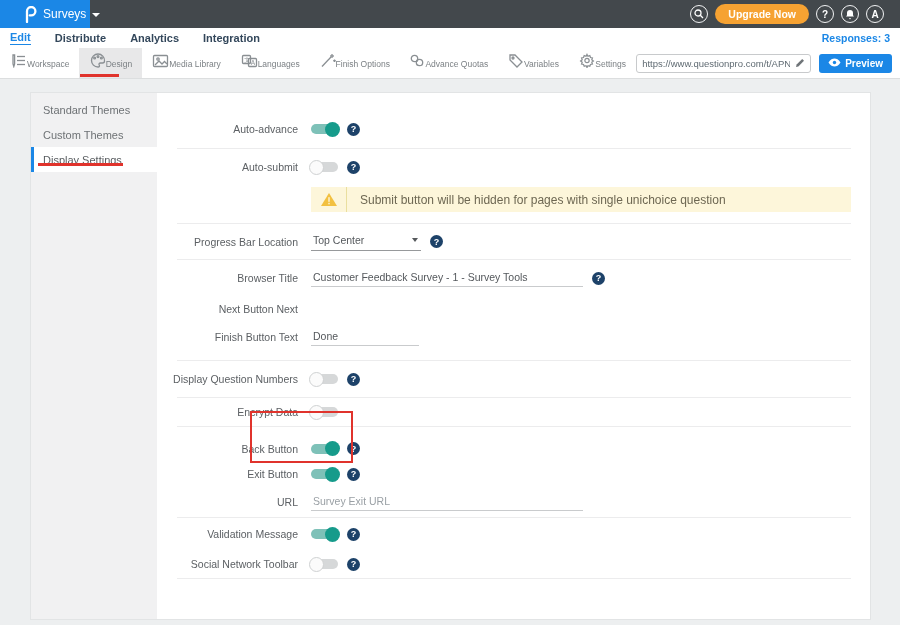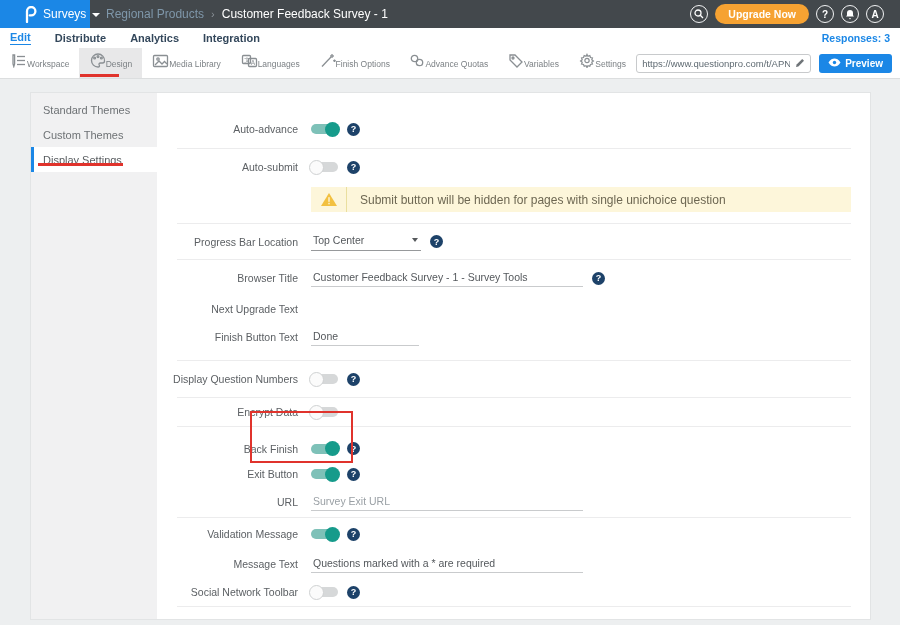--- a/index.html
+++ b/index.html
@@ -116,25 +116,20 @@
   <header class="topbar">
     <div class="logo-area">
       <span class="logo-glyph">
         <svg width="13" height="17" viewBox="0 0 13 17">
           <path d="M3 16 V5.2 a4.2 4.2 0 0 1 8.4 0 a4.2 4.2 0 0 1 -4.2 4.2 h-1.4" stroke="#ffffff" stroke-width="2.3" fill="none" stroke-linecap="round"></path>
         </svg>
       </span>
       <span class="logo-product">Surveys</span>
       <span class="caret-down"></span>
     </div>
-    <div class="breadcrumb">
-      <span class="bc-parent">Regional Products</span>
-      <span class="bc-sep">›</span>
-      <span class="bc-current">Customer Feedback Survey - 1</span>
-    </div>
     <div class="topbar-right">
       <span class="circle-btn">
         <svg width="10" height="10" viewBox="0 0 10 10">
           <circle cx="4" cy="4" r="3" stroke="#fff" stroke-width="1.3" fill="none"></circle>
           <line x1="6.3" y1="6.3" x2="9" y2="9" stroke="#fff" stroke-width="1.3"></line>
         </svg>
       </span>
       <button class="upgrade-btn">Upgrade Now</button>
       <span class="circle-btn">?</span>
       <span class="circle-btn">
@@ -318,21 +313,21 @@
 
         <div class="row" style="height:36px">
           <span class="lbl">Browser Title</span>
           <span class="ctl">
             <input class="txt-input w-md" type="text" value="Customer Feedback Survey - 1 - Survey Tools" style="">
             <span class="help">?</span>
           </span>
         </div>
 
         <div class="row" style="height:26px">
-          <span class="lbl">Next Upgrade Text</span>
+          <span class="lbl">Next Button Next</span>
         </div>
 
         <div class="row" style="height:30px; margin-bottom:8px">
           <span class="lbl">Finish Button Text</span>
           <span class="ctl">
             <input class="txt-input w-sm" type="text" value="Done" style="">
           </span>
         </div>
         <hr class="divider">
 
@@ -352,21 +347,21 @@
           <span class="ctl">
             <span class="toggle off">
                 <span class="knob"></span>
               </span>
           </span>
         </div>
         <hr class="divider">
 
         <div style="padding-top:9px">
           <div class="row" style="height:25px">
-            <span class="lbl">Back Finish</span>
+            <span class="lbl">Back Button</span>
             <span class="ctl">
               <span class="toggle on">
                   <span class="knob"></span>
                 </span>
               <span class="help">?</span>
             </span>
           </div>
           <div class="row" style="height:26px">
             <span class="lbl">Exit Button</span>
             <span class="ctl">
@@ -388,26 +383,20 @@
         <div class="row" style="height:32px">
           <span class="lbl">Validation Message</span>
           <span class="ctl">
             <span class="toggle on">
                 <span class="knob"></span>
               </span>
             <span class="help">?</span>
           </span>
         </div>
 
-        <div class="row" style="height:28px">
-          <span class="lbl">Message Text</span>
-          <span class="ctl">
-            <input class="txt-input w-md" type="text" value="Questions marked with a * are required" style="">
-          </span>
-        </div>
 
         <div class="row" style="height:28px">
           <span class="lbl">Social Network Toolbar</span>
           <span class="ctl">
             <span class="toggle off">
                 <span class="knob"></span>
               </span>
             <span class="help">?</span>
           </span>
         </div>

